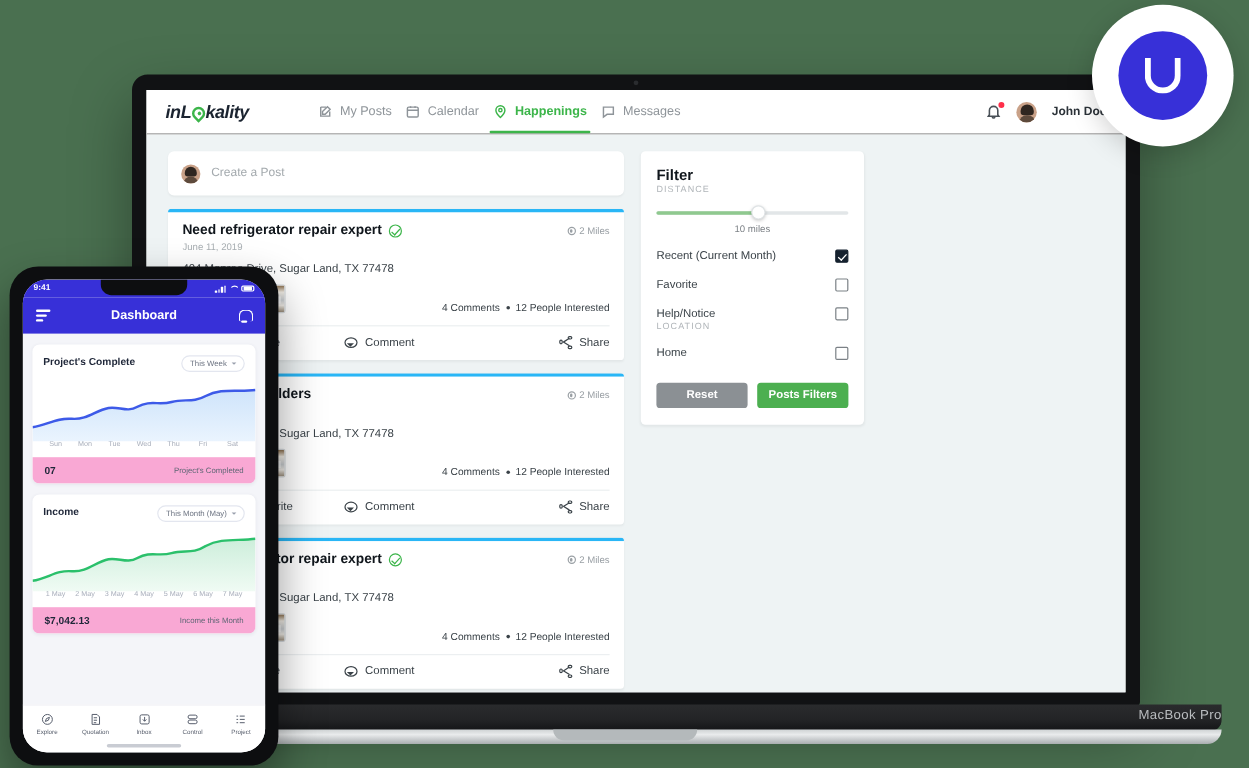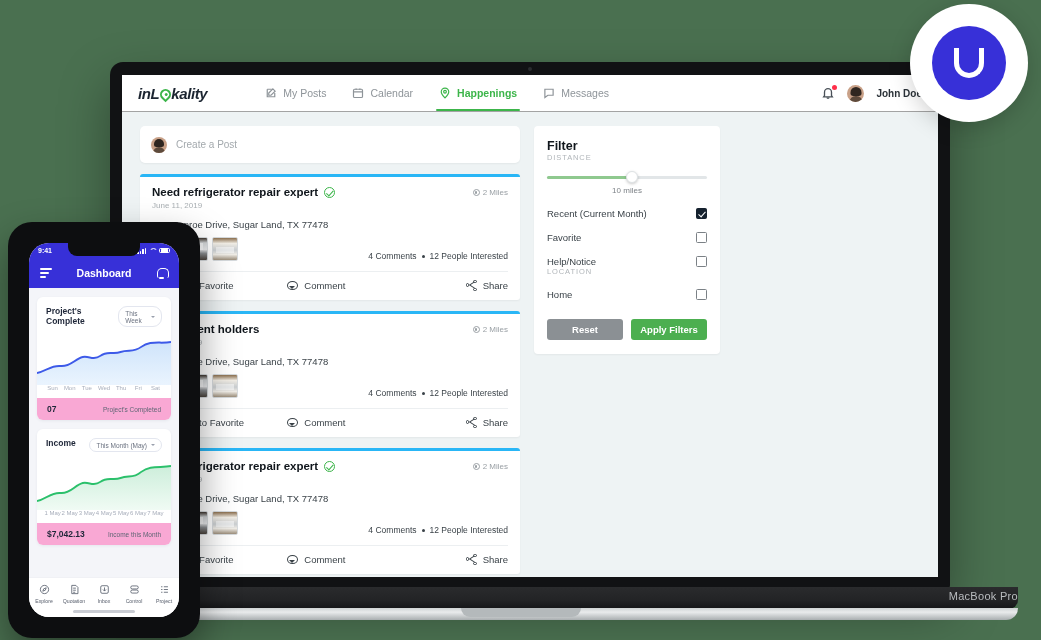--- a/index.html
+++ b/index.html
@@ -59,21 +59,21 @@
   .logo { font-size:15px; font-weight:bold; font-style:italic; color:#1b2430;
           letter-spacing:-.4px; display:flex; align-items:center; }
   .logo .pin {
     width:11px; height:11px; border-radius:50% 50% 50% 0;
     transform:rotate(-45deg); background:#fff; border:2.2px solid #3cb54a;
     display:inline-block; margin:0 .5px; position:relative; top:1px;
   }
   .logo .pin::after{content:""; position:absolute; left:50%; top:50%;
     transform:translate(-50%,-50%); width:3px;height:3px;border-radius:50%;background:#3cb54a;}
 
-  .nav { display:flex; gap:26px; margin-left:58px; align-items:center; height:100%; }
+  .nav { display:flex; gap:12px; margin-left:58px; align-items:center; height:100%; }
   .nav-item { display:flex; align-items:center; gap:6px; font-size:10.5px;
               color:#8e9499; height:100%; cursor:pointer; position:relative; }
   .nav-item.active { color:#3cb54a; font-weight:600; }
   .nav-item.active::after{content:""; position:absolute; left:-3px; right:-3px; bottom:0;
      height:2.5px; background:#3cb54a; border-radius:2px;}
   .nav-ico { width:12px; height:12px; stroke:currentColor; fill:none; stroke-width:1.6; }
 
   .appbar-right { margin-left:auto; display:flex; align-items:center; gap:12px; }
   .bell { position:relative; width:14px; height:14px; color:#4a5158; }
   .bell .dot{position:absolute; right:-2px; top:-1px; width:5px;height:5px;border-radius:50%;background:#ff2f4a;}
@@ -177,22 +177,22 @@
     border:solid #fff;border-width:0 1.5px 1.5px 0;transform:rotate(42deg);}
 
   .fbtns { display:flex; gap:8px; margin-top:19px; }
   .btn { flex:1; height:21px; border-radius:3px; font-size:9.5px; font-weight:600;
          display:flex; align-items:center; justify-content:center; cursor:pointer; }
   .btn.reset { background:#8b9094; color:#fff; }
   .btn.apply { background:#4caf50; color:#fff; }
 
   
   #phone {
-    position:absolute; left:8px; top:222px; width:192px; height:416px;
-    background:#0d0e10; border-radius:24px; padding:21px;
+    position:absolute; left:8px; top:222px; width:224px; height:416px;
+    background:#0d0e10; border-radius:24px; padding:11px;
     box-shadow:0 18px 38px rgba(0,0,0,.4);
   }
   .pscreen { width:100%; height:100%; background:#f4f5f9; border-radius:20px;
              overflow:hidden; position:relative; }
   .notch { position:absolute; left:50%; top:0; transform:translateX(-50%);
            width:72px; height:13px; background:#0d0e10; border-radius:0 0 9px 9px; z-index:5;}
   .pstatus { height:15px; background:#3730d8; display:flex; align-items:center;
              padding:0 9px; color:#fff; font-size:7px; font-weight:bold; }
   .pstat-r { margin-left:auto; display:flex; align-items:center; gap:3px; }
   .bars { display:flex; align-items:flex-end; gap:1px; height:6px; }
@@ -485,21 +485,21 @@
             </div>
 
             <div class="flabel">LOCATION</div>
             <div class="crow2" style="">
               <span>Home</span>
               <span class="cb"></span>
             </div>
 
             <div class="fbtns">
               <div class="btn reset">Reset</div>
-              <div class="btn apply">Apply Filters</div>
+              <div class="btn apply">Posts Filters</div>
             </div>
           </div>
         </div>
 
       </div>
     </div>
   </div>
 </div>
 
 <div id="base">

